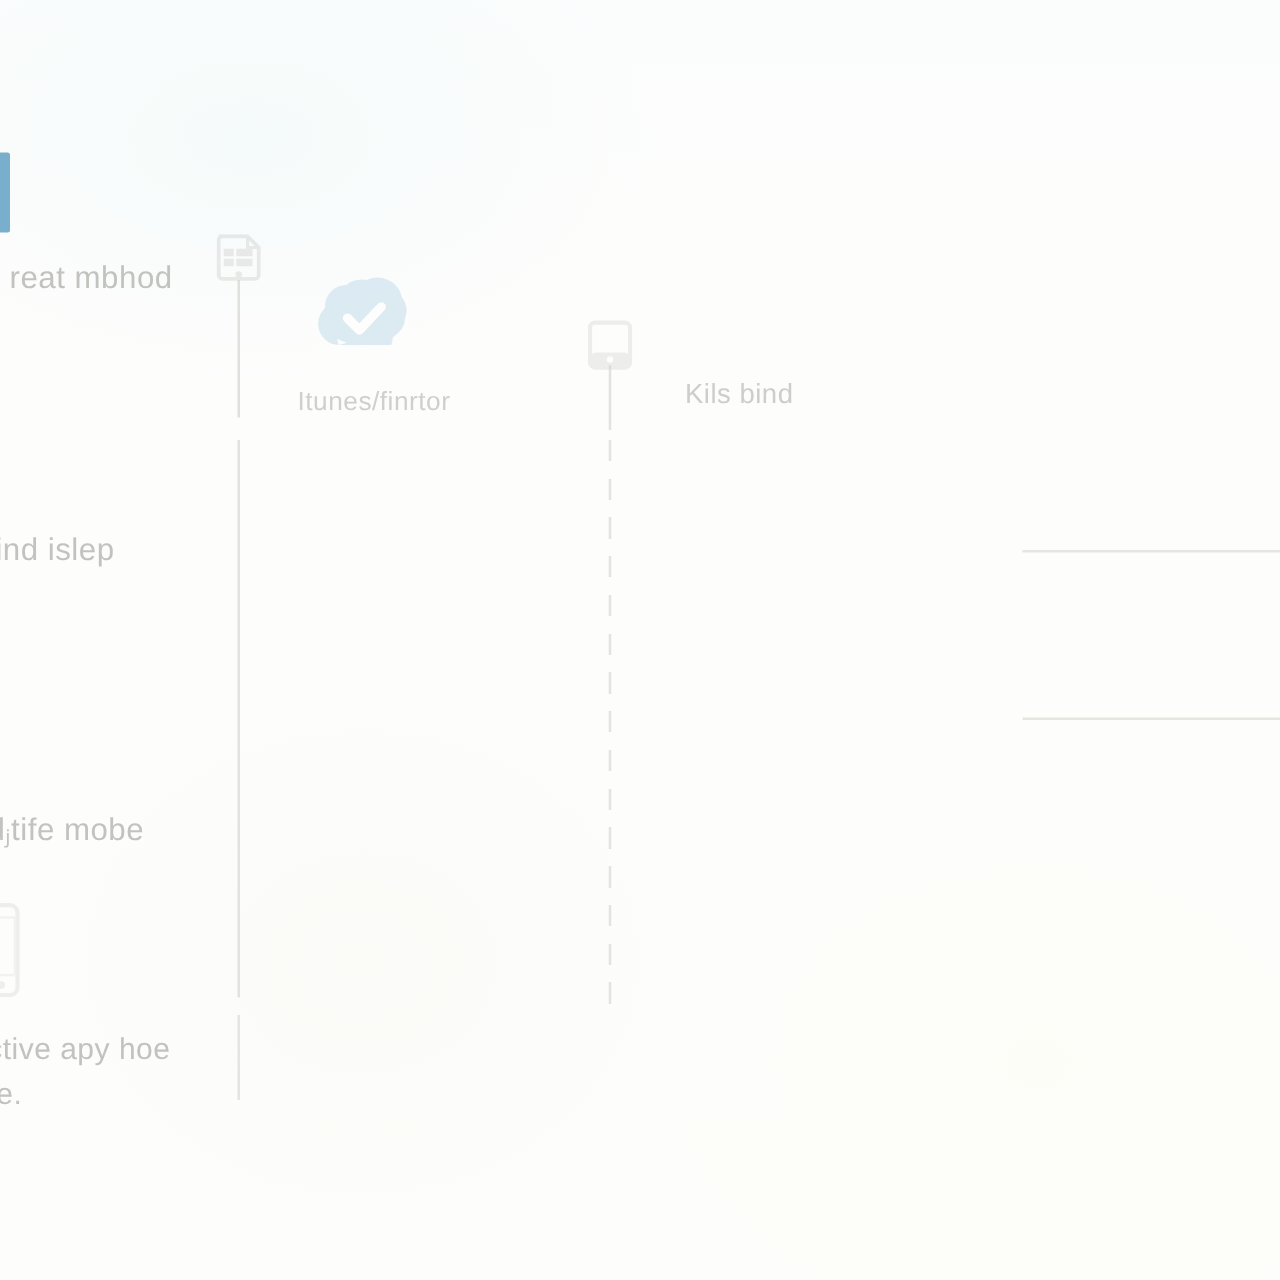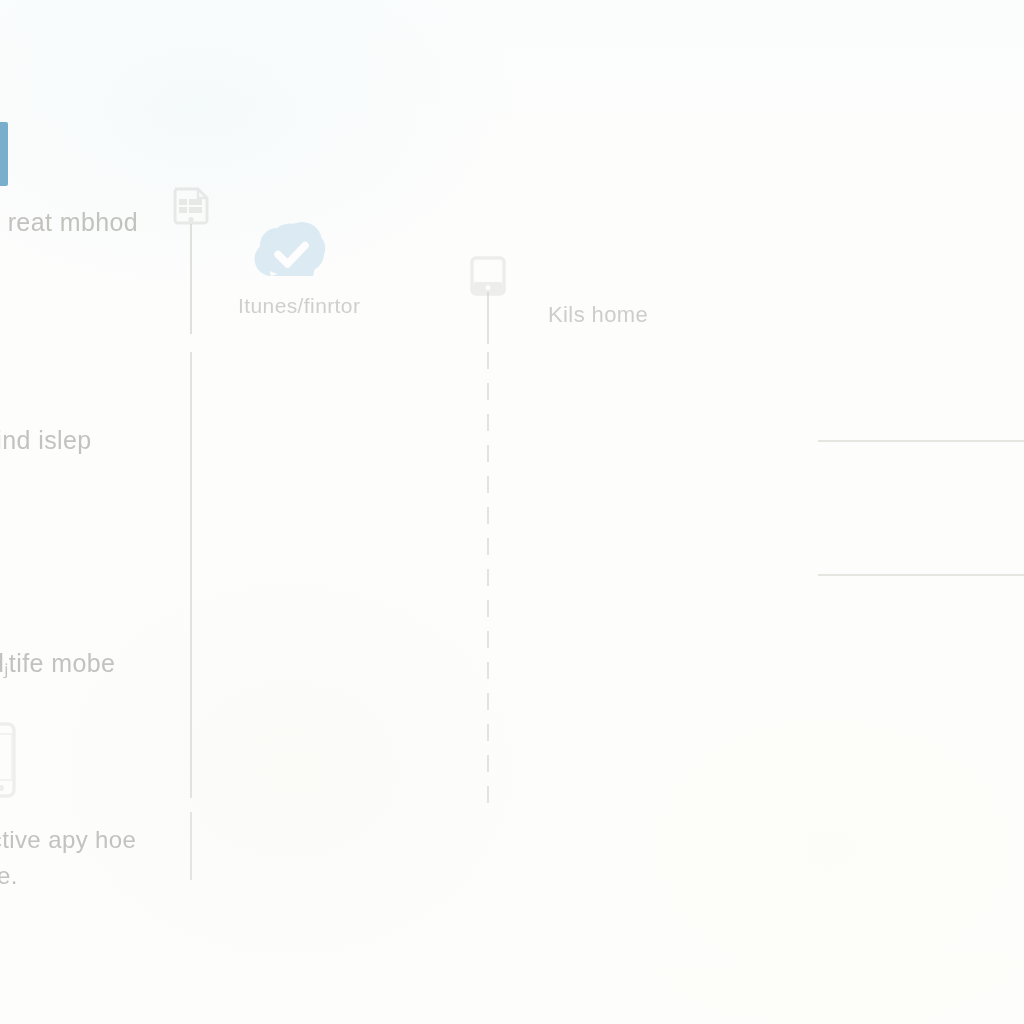--- a/index.html
+++ b/index.html
@@ -162,21 +162,21 @@
     position: absolute;
     color: #c9c9c6;
     font-weight: 400;
     white-space: nowrap;
     filter: blur(0.55px);
     letter-spacing: 0.4px;
   }
   .label-strong { color: #c2c2bf; }
 
   .lbl-method   { left: -14px;  top: 208px; font-size: 25px; }
-  .lbl-itunes   { left: 238px;  top: 294px; font-size: 21px; color: #cfcfcc; }
+  .lbl-itunes   { left: 238px;  top: 310px; font-size: 21px; color: #cfcfcc; }
   .lbl-kids     { left: 548px;  top: 302px; font-size: 22px; color: #cdcdca; }
   .lbl-bind     { left: -18px;  top: 426px; font-size: 25px; }
   .lbl-life     { left: -16px;  top: 645px; font-size: 25px; }
   .lbl-active   { left: -16px;  top: 826px; font-size: 24px; }
   .lbl-te       { left: -10px;  top: 862px; font-size: 24px; }
 </style>
 </head>
 <body>
 
 <div id="canvas">
@@ -233,21 +233,21 @@
     </svg>
   </div>
 
   <div class="rule rule-1"></div>
   <div class="rule rule-2"></div>
 
   <div class="label label-strong lbl-method">e reat mbhod</div>
 
   <div class="label lbl-itunes">Itunes/finrtor</div>
 
-  <div class="label lbl-kids">Kils home</div>
+  <div class="label lbl-kids">Kils bind</div>
 
   <div class="label label-strong lbl-bind">bind islep</div>
 
   <div class="label label-strong lbl-life">idⱼtife mobe</div>
 
   <div class="label label-strong lbl-active">lctive apy hoe</div>
 
   <div class="label label-strong lbl-te">te.</div>
 
 </div>

